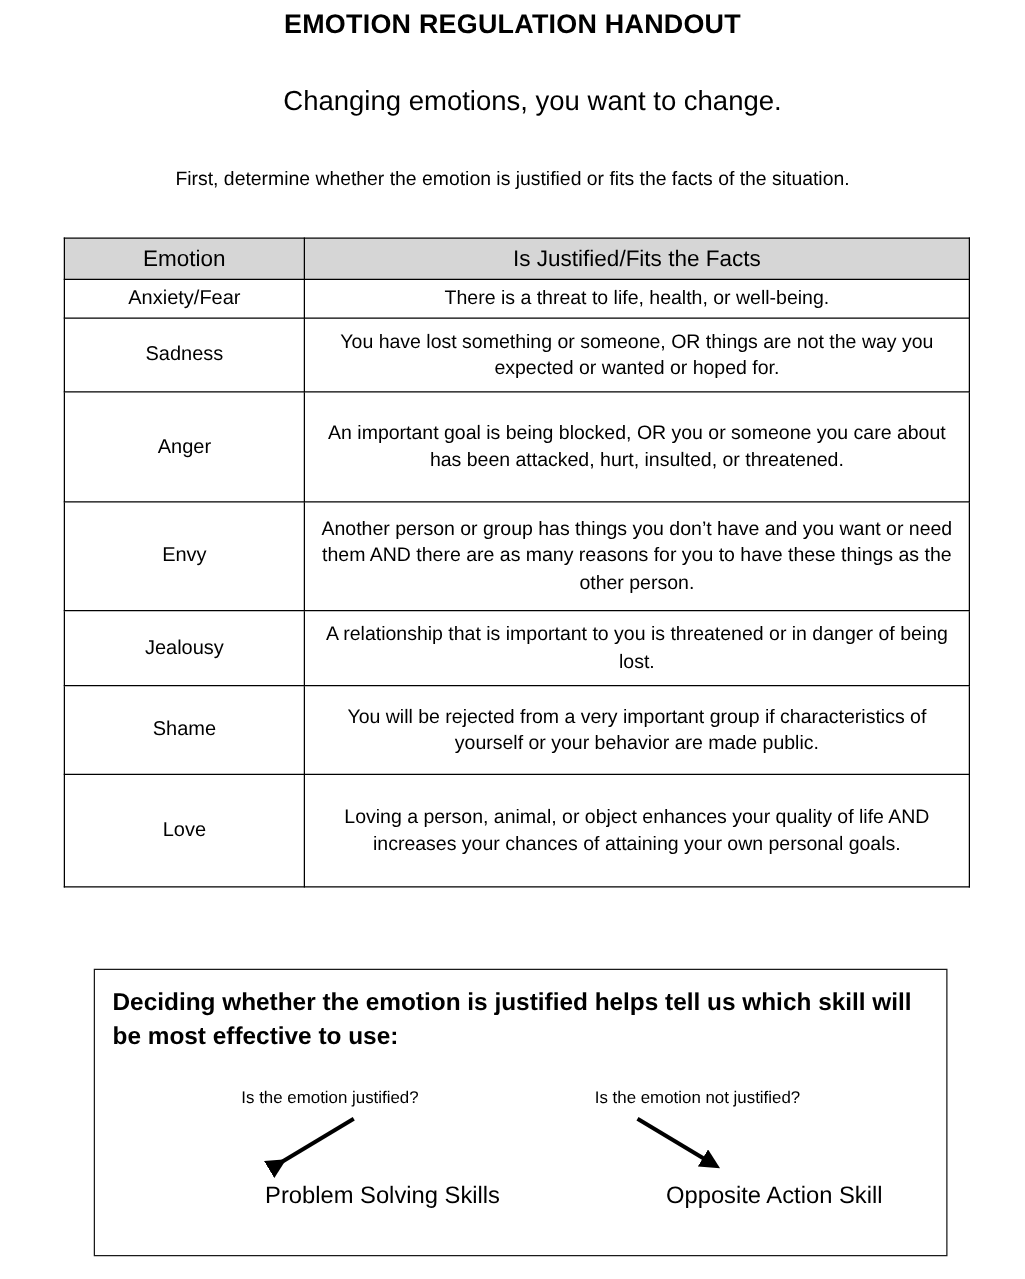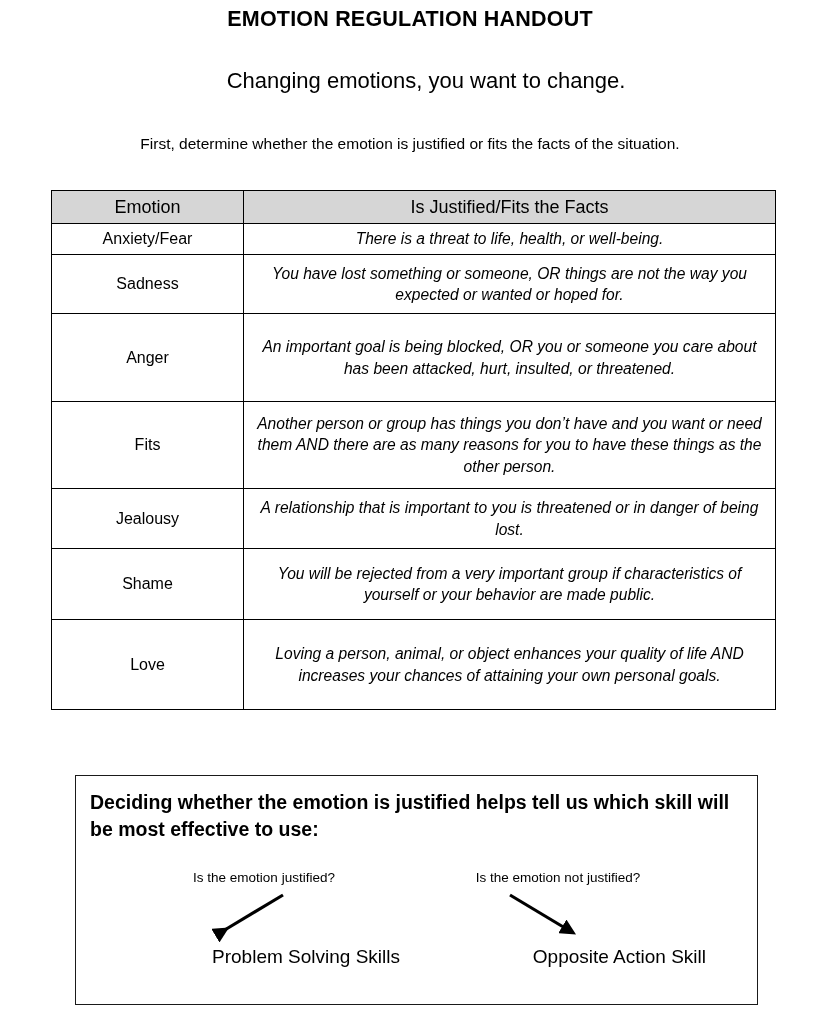--- a/index.html
+++ b/index.html
@@ -85,21 +85,20 @@
     padding: 4px 7px;
   }
   .col-emotion { width: 192px; }
   .col-fact    { width: 532px; }
 
   .emotion-table td.emotion-cell {
     font-size: 16px;
   }
   .emotion-table td.fact-cell {
     font-size: 15.6px;
-    font-style: italic;
   }
 
   
   tr[data-row="0"] td { height: 22px; }
   tr[data-row="1"] td { height: 50px; }
   tr[data-row="2"] td { height: 79px; }
   tr[data-row="3"] td { height: 78px; }
   tr[data-row="4"] td { height: 51px; }
   tr[data-row="5"] td { height: 62px; }
   tr[data-row="6"] td { height: 38px; }
@@ -187,21 +186,21 @@
       </tr>
       <tr data-row="1">
         <td class="emotion-cell">Sadness</td>
         <td class="fact-cell">You have lost something or someone, OR things are not the way you expected or wanted or hoped for.</td>
       </tr>
       <tr data-row="2">
         <td class="emotion-cell">Anger</td>
         <td class="fact-cell">An important goal is being blocked, OR you or someone you care about has been attacked, hurt, insulted, or threatened.</td>
       </tr>
       <tr data-row="3">
-        <td class="emotion-cell">Fits</td>
+        <td class="emotion-cell">Envy</td>
         <td class="fact-cell">Another person or group has things you don’t have and you want or need them AND there are as many reasons for you to have these things as the other person.</td>
       </tr>
       <tr data-row="4">
         <td class="emotion-cell">Jealousy</td>
         <td class="fact-cell">A relationship that is important to you is threatened or in danger of being lost.</td>
       </tr>
       <tr data-row="5">
         <td class="emotion-cell">Shame</td>
         <td class="fact-cell">You will be rejected from a very important group if characteristics of yourself or your behavior are made public.</td>
       </tr>

